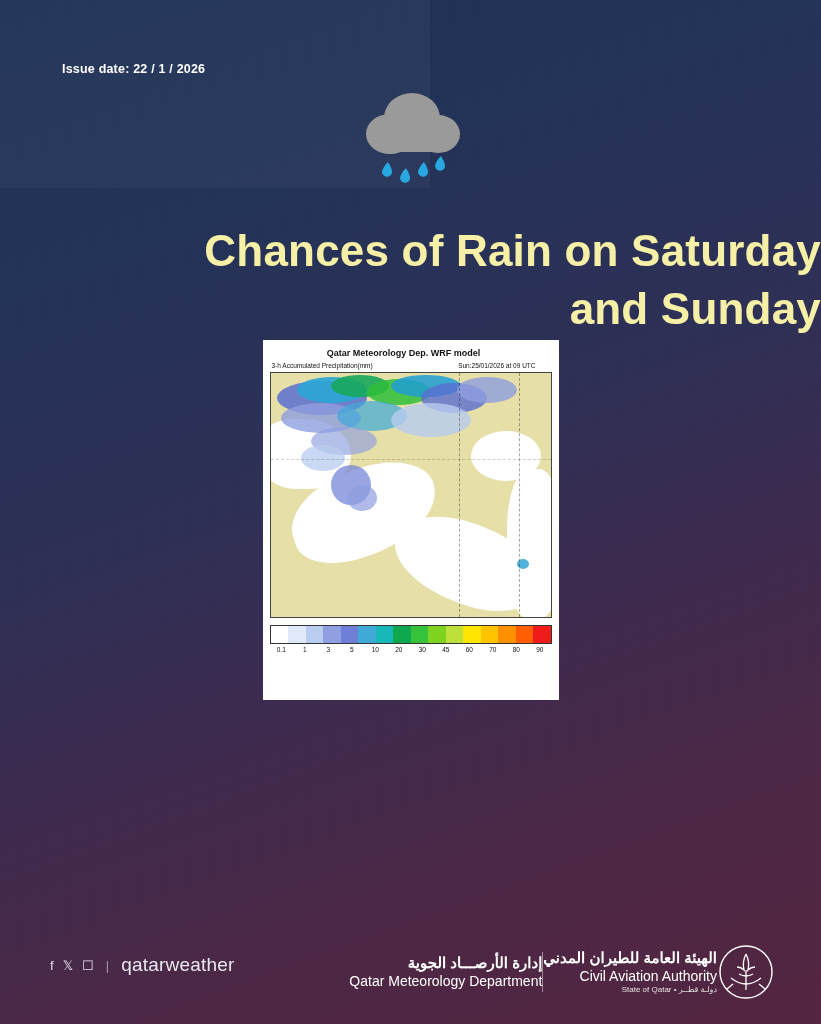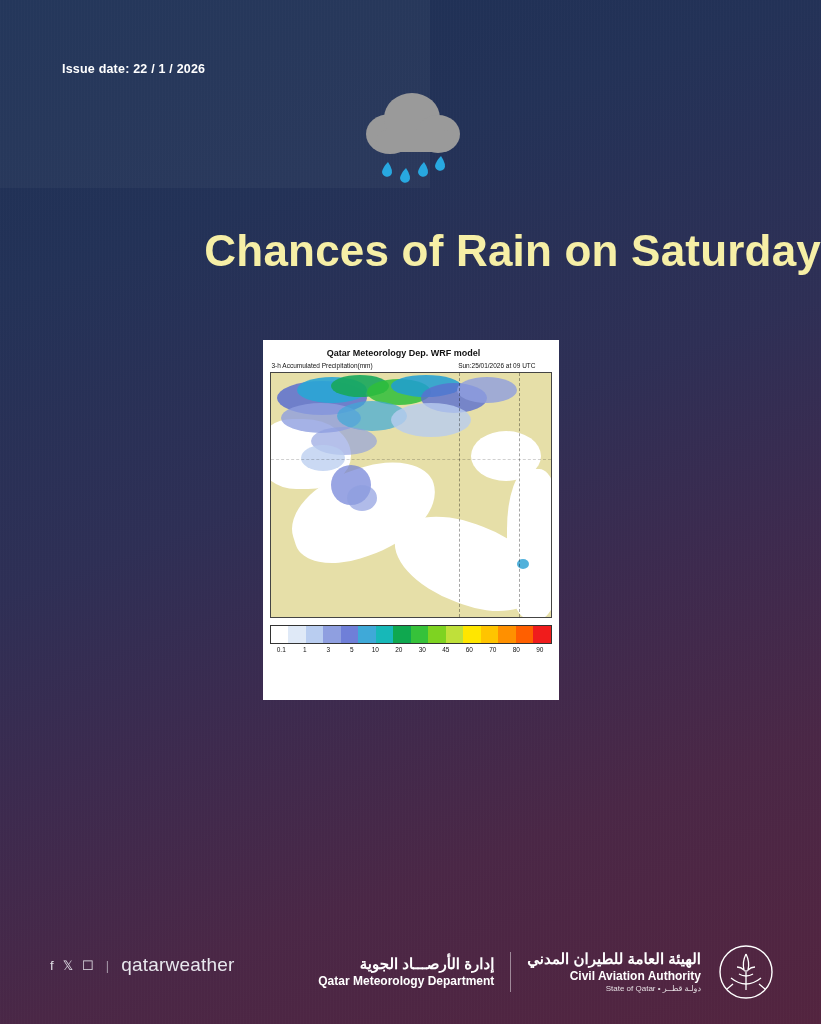--- a/index.html
+++ b/index.html
@@ -154,26 +154,25 @@
   .social .glyph { font-size: 13px; line-height: 1; opacity: .95; }
   .social .sep { opacity: .55; margin: 0 3px; }
   .social .handle { font-size: 19px; letter-spacing: .2px; }
 
   .brands {
     position: absolute;
     right: 46px;
     top: 4px;
     display: flex;
     align-items: center;
-    gap: 16px;
     color: #ffffff;
   }
   .brand-block { text-align: right; line-height: 1.25; }
   .brand-ar { font-size: 15px; font-weight: bold; letter-spacing: 1.2px; }
-  .brand-en { font-size: 12px; font-weight: bold; }
+  .brand-en { font-size: 14px; font-weight: normal; }
   .brand-sub { font-size: 8px; opacity: .85; }
   .vdivider { width: 1px; height: 40px; background: rgba(255,255,255,0.45); }
   .emblem { width: 58px; height: 56px; }
 </style>
 </head>
 <body>
 
 <div class="poster">
 
   <div class="issue-date">Issue date: 22 / 1 / 2026</div>
@@ -190,20 +189,21 @@
         <path d="M42 74 q6 9 3 13 a5.2 5.2 0 0 1 -9 -3 q1 -5 6 -10 z"></path>
         <path d="M60 80 q6 9 3 13 a5.2 5.2 0 0 1 -9 -3 q1 -5 6 -10 z"></path>
         <path d="M78 74 q6 9 3 13 a5.2 5.2 0 0 1 -9 -3 q1 -5 6 -10 z"></path>
         <path d="M95 68 q6 9 3 13 a5.2 5.2 0 0 1 -9 -3 q1 -5 6 -10 z"></path>
       </g>
     </svg>
   </div>
 
   <div class="headline">
     <div>Chances of Rain on Saturday</div>
+    <div>and Sunday</div>
   </div>
 
   <div class="map-card">
     <div class="map-title">Qatar Meteorology Dep. WRF model</div>
     <div class="map-subrow">
       <span>3-h Accumulated Precipitation(mm)</span>
       <span>Sun:25/01/2026 at 09 UTC</span>
     </div>
 
     <div class="map-canvas">

